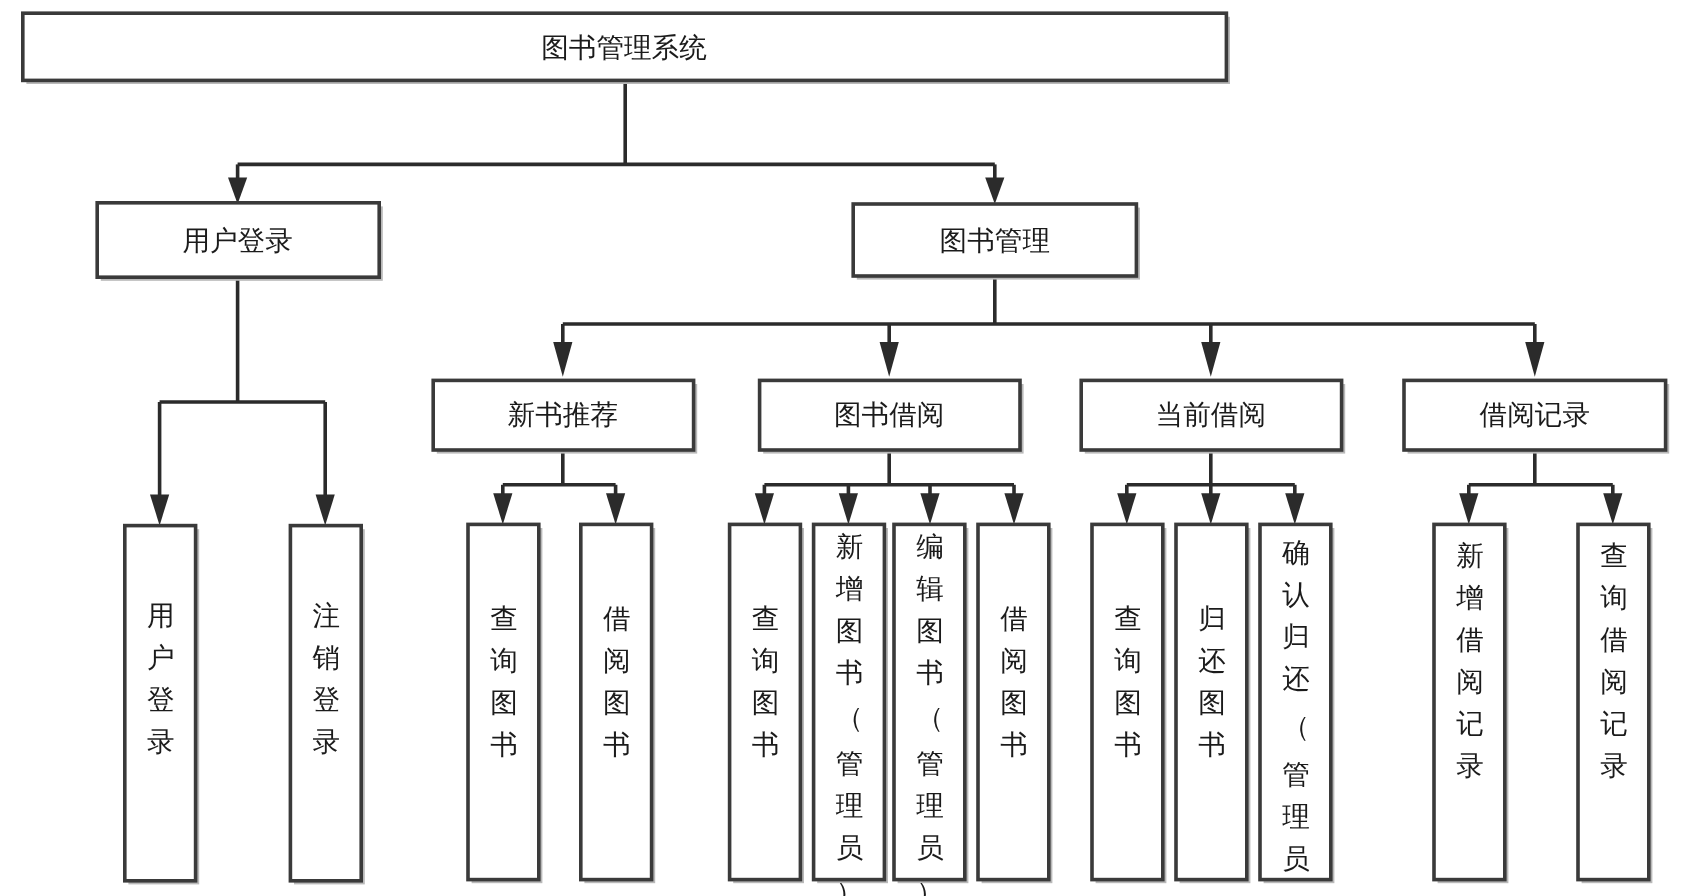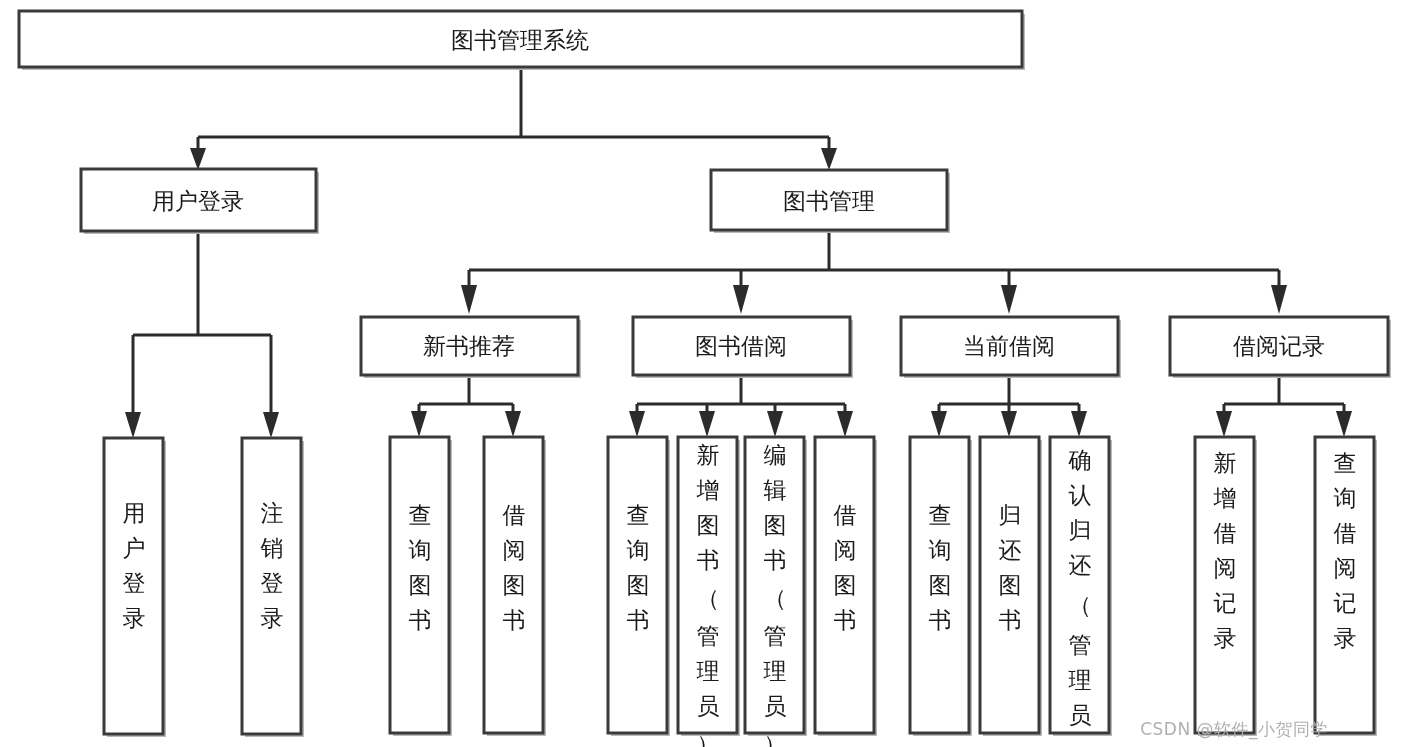--- a/index.html
+++ b/index.html
@@ -254,15 +254,14 @@
     </g>
 
     <g>
       <rect class="node-shadow" x="1318" y="440" width="59" height="296"></rect>
       <rect class="node-box" x="1315" y="437" width="59" height="296"></rect>
       <text class="label-v" x="1345" y="471"><tspan x="1345" dy="0">查</tspan><tspan x="1345" dy="35">询</tspan><tspan x="1345" dy="35">借</tspan><tspan x="1345" dy="35">阅</tspan><tspan x="1345" dy="35">记</tspan><tspan x="1345" dy="35">录</tspan></text>
     </g>
 
   </svg>
 
-  <div class="watermark">CSDN @软件_小贺同学</div>
 
 </div>
 
 </body></html>

